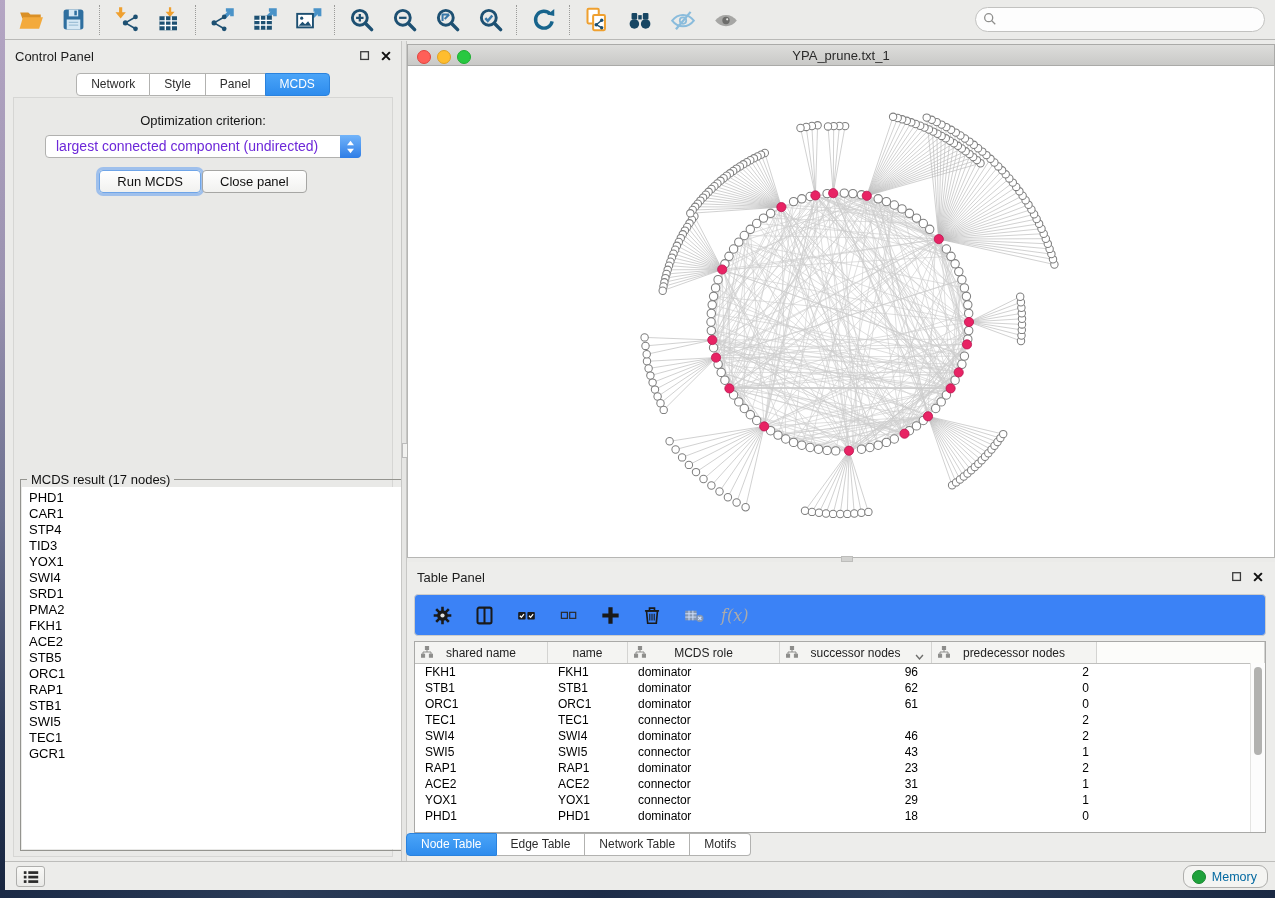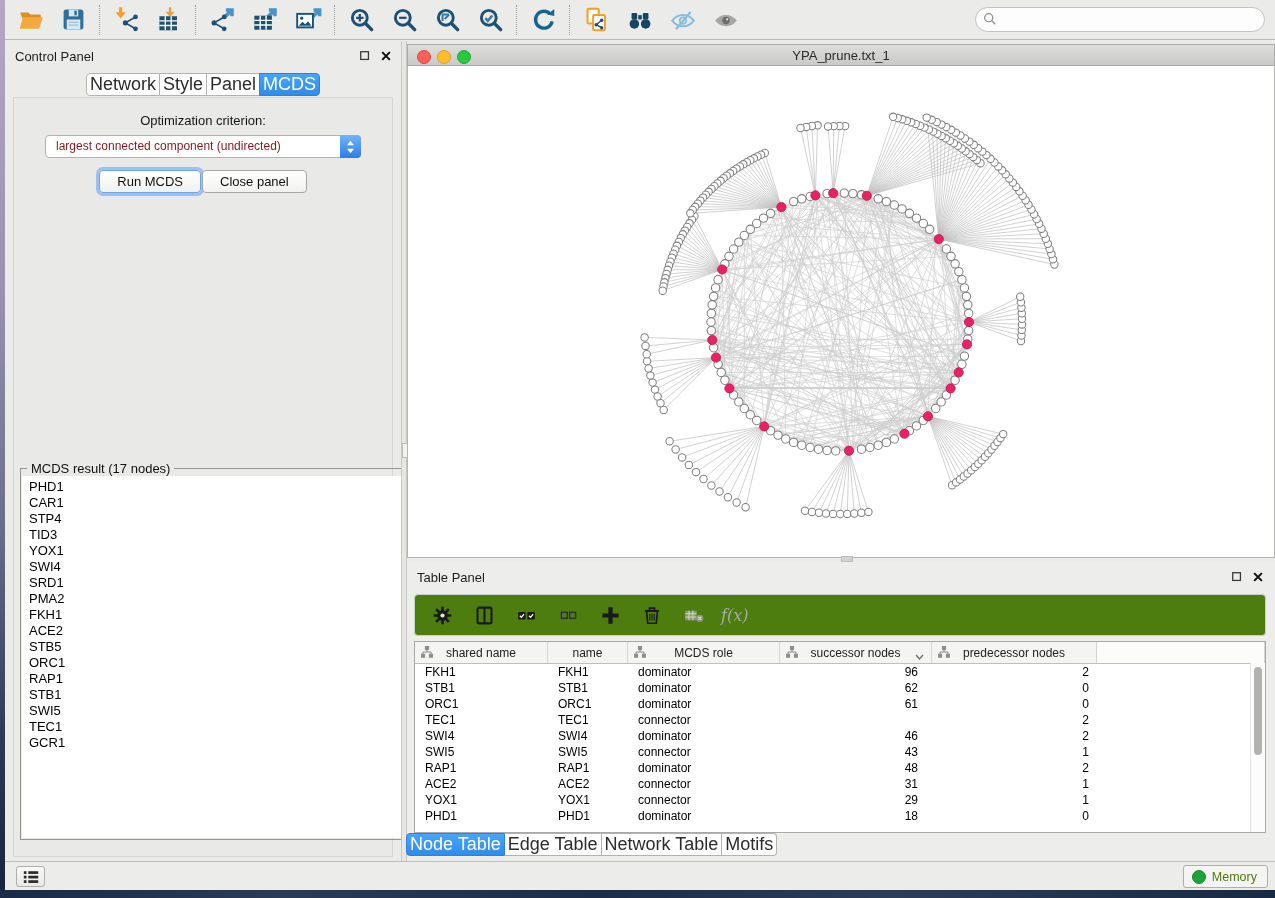--- a/index.html
+++ b/index.html
@@ -23,39 +23,39 @@
   .search-input{width:290px;height:25px;box-sizing:border-box;border:1px solid #c2c2c0;
     border-radius:13px;background:#fdfdfd;padding-left:28px;font-size:13px;outline:none;}
 
   
   .panel-title{position:absolute;left:10px;top:8px;font-size:13px;color:#1d1d1d;}
   .panel-ctl{position:absolute;top:9px;display:flex;gap:9px;align-items:center;}
 
   
   .control-panel{position:absolute;left:0;top:41px;width:396px;height:820px;background:#ebebe9;}
   .cp-tabs{position:absolute;left:0;top:32px;width:100%;display:flex;justify-content:center;}
-  .tab{height:21px;line-height:21px;padding:0 3px;font-size:18px;color:#2c2c2c;background:#fff;
+  .tab{height:21px;line-height:21px;padding:0 14px;font-size:12px;color:#2c2c2c;background:#fff;
     border:1px solid #b2b2b0;border-left:none;}
   .tab:first-child{border-left:1px solid #b2b2b0;border-radius:4px 0 0 4px;}
   .tab:last-child{border-radius:0 4px 4px 0;}
   .tab.active{background:linear-gradient(#4aa4f8,#2e8ced);color:#fff;border:1px solid #2a82dd;margin-left:-1px;}
   .cp-body{position:absolute;left:8px;width:380px;top:56px;height:760px;background:#e9e9e7;
     border:1px solid #d6d6d4;box-sizing:border-box;}
   .opt-label{margin-top:15px;text-align:center;font-size:13px;color:#151515;}
   .dropdown{margin:7px auto 0;width:316px;height:23px;background:#fff;border:1px solid #b1b1af;
     border-radius:4px;position:relative;box-sizing:border-box;}
-  .dd-text{position:absolute;left:10px;top:0;line-height:21px;font-size:12px;color:#7f1d1d;white-space:nowrap;}
+  .dd-text{position:absolute;left:10px;top:0;line-height:21px;font-size:14px;color:#6d28d9;white-space:nowrap;}
   .dd-stepper{position:absolute;right:-1px;top:-1px;width:21px;height:23px;border-radius:0 4px 4px 0;
     background:linear-gradient(#72b4fa,#2e7de6);display:flex;flex-direction:column;
     align-items:center;justify-content:center;gap:2px;}
   .cp-buttons{margin-top:12px;display:flex;justify-content:center;gap:1px;}
   .mac-btn{height:23px;padding:0 17px;font-size:13px;color:#111;background:linear-gradient(#ffffff,#f1f1ef);
     border:1px solid #a6a6a4;border-radius:4px;font-family:"Liberation Sans",sans-serif;}
   .mac-btn.focus{box-shadow:0 0 0 3px rgba(110,165,240,.6);border-color:#6fa5e8;}
-  .result-box{position:absolute;left:6px;width:416px;top:370px;height:372px;border:1px solid #94948f;box-sizing:border-box;}
+  .result-box{position:absolute;left:6px;width:416px;top:381px;height:372px;border:1px solid #94948f;box-sizing:border-box;}
   .result-legend{position:absolute;left:6px;top:-8px;background:#e9e9e7;padding:0 4px;font-size:13px;color:#111;}
   .result-list{position:absolute;left:1px;right:14px;top:7px;bottom:1px;background:#fff;
     font-size:13px;line-height:16px;padding:3px 0 0 7px;overflow:hidden;}
   .result-scroll{position:absolute;right:1px;top:7px;bottom:1px;width:13px;background:#fafafa;border-left:1px solid #e2e2e0;}
 
   
   .v-splitter{position:absolute;left:396px;top:41px;width:6px;height:820px;background:#e6e6e4;
     border-left:1px solid #c7c7c5;border-right:1px solid #c7c7c5;box-sizing:border-box;}
   .v-knob{position:absolute;left:0;top:402px;width:4px;height:13px;background:#f2f2f0;border:1px solid #bbb;}
 
@@ -67,21 +67,21 @@
   .tl.red{left:9px;background:#ff5f58;border:0.5px solid #e0443e;}
   .tl.yellow{left:29px;background:#ffbd2e;border:0.5px solid #dfa123;}
   .tl.green{left:49px;background:#28c841;border:0.5px solid #1dad30;}
   .net-title{position:absolute;left:0;right:0;top:3px;text-align:center;font-size:13px;color:#2a2a2a;}
   .net-canvas{position:absolute;left:0;top:25px;width:868px;height:492px;background:#fff;
     border:1px solid #b6b6b4;border-top:none;box-sizing:border-box;}
   .h-knob{position:absolute;left:434px;bottom:0px;width:10px;height:4px;background:#d2d2d0;border:1px solid #bdbdbb;}
 
   
   .table-panel{position:absolute;left:402px;top:562px;width:868px;height:299px;background:#ededeb;}
-  .tp-toolbar{position:absolute;left:7px;right:9px;top:32px;height:42px;background:#4d7c0f;
+  .tp-toolbar{position:absolute;left:7px;right:9px;top:32px;height:42px;background:#3b82f6;
     border:1px solid #cdcdcb;border-radius:4px;box-sizing:border-box;display:flex;align-items:center;
     padding-left:14px;gap:16px;}
   .tp-btn{border:none;background:transparent;padding:0;width:26px;height:28px;display:flex;
     align-items:center;justify-content:center;}
   .node-table{position:absolute;left:7px;right:9px;top:79px;height:192px;background:#fff;
     border:1px solid #a9a9a7;box-sizing:border-box;overflow:hidden;}
   .nt-header{display:flex;height:21px;border-bottom:1px solid #bfbfbd;}
   .nt-hcell{position:relative;box-sizing:border-box;background:#f4f4f2;border-right:1px solid #d4d4d2;
     font-size:12px;color:#222;display:flex;align-items:center;justify-content:center;}
   .nt-hcell .tree-ic{position:absolute;left:6px;top:4px;}
@@ -94,21 +94,21 @@
   .nt-scroll{position:absolute;right:0;top:21px;bottom:0;width:14px;background:#fcfcfc;border-left:1px solid #e4e4e2;}
   .nt-thumb{position:absolute;left:2.5px;top:4px;width:8px;height:88px;background:#b2b2b0;border-radius:4.5px;}
   .tp-tabs{position:absolute;left:0;right:0;top:271px;display:flex;justify-content:flex-start;}
 
   
   .status-bar{position:absolute;left:0;top:861px;width:100%;height:29px;background:#ececea;
     border-top:1px solid #bdbdbb;box-sizing:border-box;}
   .status-left-btn{position:absolute;left:11px;top:4px;width:29px;height:21px;border:1px solid #aeaeac;
     border-radius:3px;background:linear-gradient(#f9f9f7,#e9e9e7);display:flex;align-items:center;justify-content:center;padding:0;}
   .memory-btn{position:absolute;right:7px;top:3px;height:23px;padding:0 10px 0 8px;border:1px solid #aeaeac;
-    border-radius:3px;background:#f4f4f2;display:flex;align-items:center;gap:6px;font-size:12.5px;color:#4d7c0f;
+    border-radius:9px;background:#f4f4f2;display:flex;align-items:center;gap:6px;font-size:12.5px;color:#0369a1;
     font-family:"Liberation Sans",sans-serif;}
   .mem-dot{width:12px;height:12px;border-radius:50%;background:#1fa23c;border:1px solid #17872f;}
 </style>
 </head>
 <body>
 
 <div class="wall-left"></div>
 <div class="wall-bottom"></div>
 
 <div class="app">
@@ -1330,21 +1330,21 @@
             <div class="nt-cell al" style="width: 133px;">SWI5</div>
             <div class="nt-cell al" style="width: 80px;">SWI5</div>
             <div class="nt-cell al" style="width: 152px;">connector</div>
             <div class="nt-cell ar" style="width: 152px; padding-right: 14px;">43</div>
             <div class="nt-cell ar" style="width: 165px; padding-right: 8px;">1</div>
           </div>
           <div class="nt-row">
             <div class="nt-cell al" style="width: 133px;">RAP1</div>
             <div class="nt-cell al" style="width: 80px;">RAP1</div>
             <div class="nt-cell al" style="width: 152px;">dominator</div>
-            <div class="nt-cell ar" style="width: 152px; padding-right: 14px;">48</div>
+            <div class="nt-cell ar" style="width: 152px; padding-right: 14px;">23</div>
             <div class="nt-cell ar" style="width: 165px; padding-right: 8px;">2</div>
           </div>
           <div class="nt-row">
             <div class="nt-cell al" style="width: 133px;">ACE2</div>
             <div class="nt-cell al" style="width: 80px;">ACE2</div>
             <div class="nt-cell al" style="width: 152px;">connector</div>
             <div class="nt-cell ar" style="width: 152px; padding-right: 14px;">31</div>
             <div class="nt-cell ar" style="width: 165px; padding-right: 8px;">1</div>
           </div>
           <div class="nt-row">

